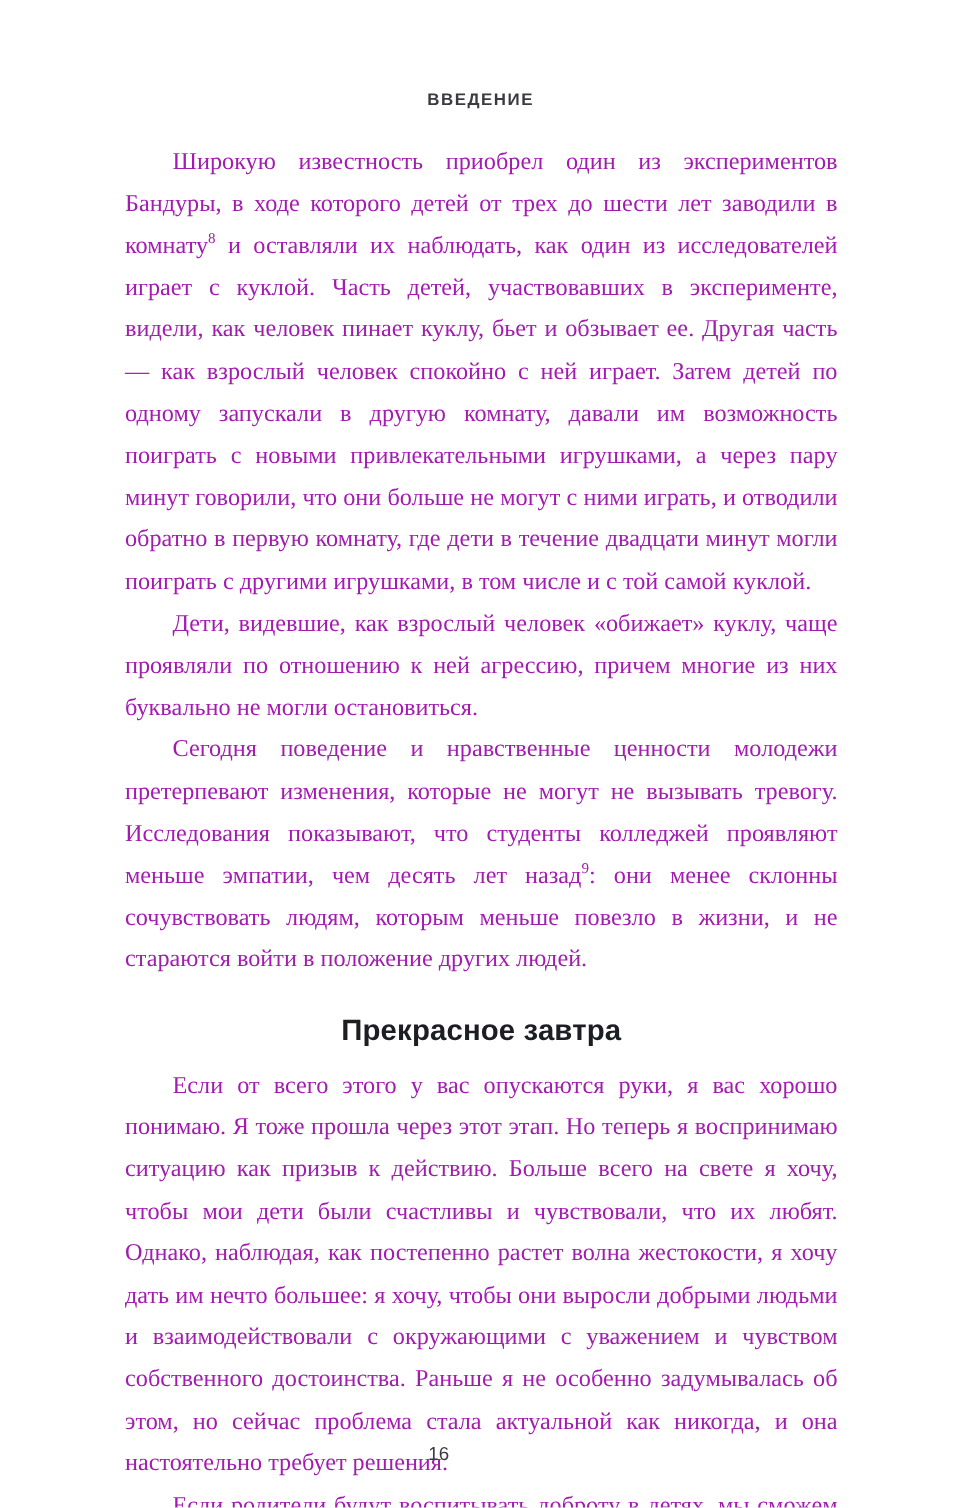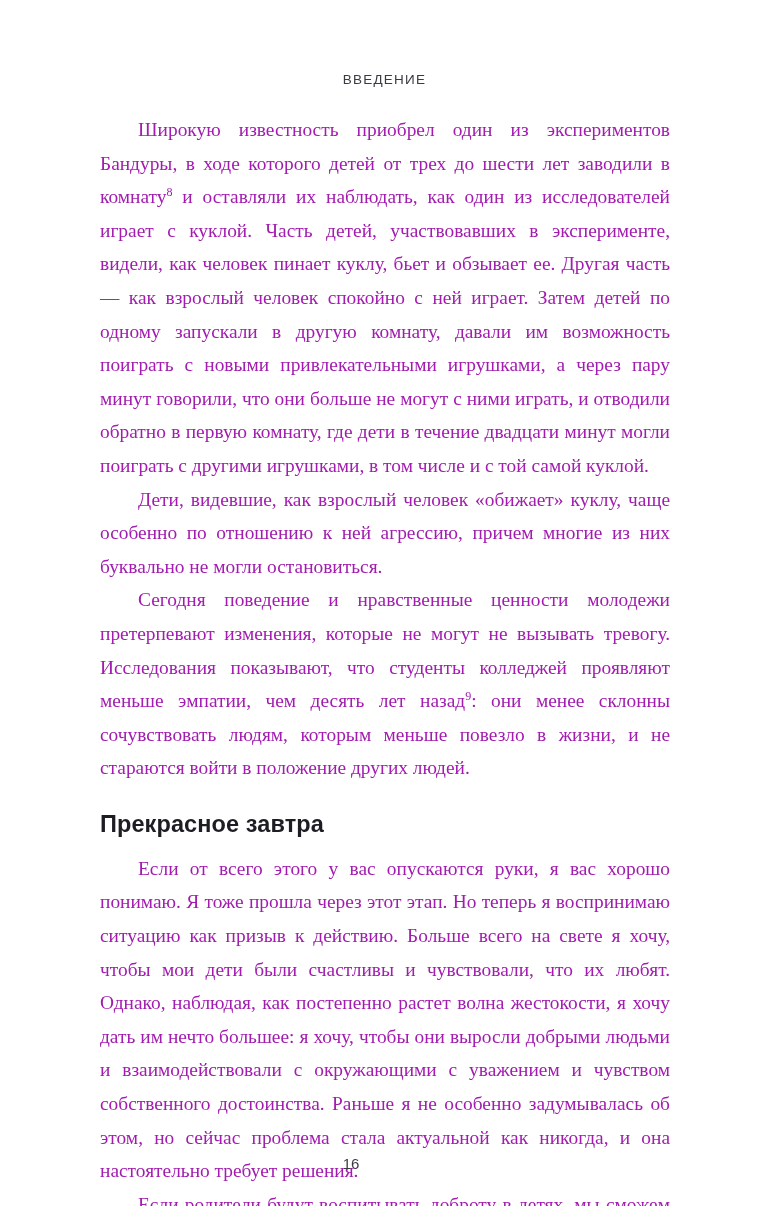--- a/index.html
+++ b/index.html
@@ -30,21 +30,21 @@
   .running-head {
     position: absolute;
     left: 0;
     top: 72px;
     width: 769px;
     text-align: center;
     font-family: "Liberation Sans", "DejaVu Sans", sans-serif;
     font-size: 13.5px;
     letter-spacing: 1.25px;
     color: #3a3b42;
-    font-weight: 400;
+    font-weight: 700;
   }
 
   
   .text-column {
     position: absolute;
     left: 100px;
     top: 113px;
     width: 570px;
   }
 
@@ -68,20 +68,21 @@
     font-size: 0.62em;
     vertical-align: super;
     line-height: 0;
   }
 
   
   .section-heading {
     margin: 0;
     padding-top: 26px;
     padding-bottom: 14px;
+    text-align: center;
     font-family: "Liberation Sans", "DejaVu Sans", sans-serif;
     font-weight: bold;
     font-size: 23.5px;
     letter-spacing: 0.1px;
     color: #1d1e24;
     text-indent: 0;
   }
 
   
   .folio {
@@ -99,21 +100,21 @@
 </head>
 <body>
 
 <div class="page">
 
   <div class="running-head">ВВЕДЕНИЕ</div>
 
   <div class="text-column">
 
     <p class="para">Широкую известность приобрел один из экспериментов Бандуры, в ходе которого детей от трех до шести лет заводили в комнату<sup>8</sup> и оставляли их наблюдать, как один из исследователей играет с куклой. Часть детей, участвовавших в эксперименте, видели, как человек пинает куклу, бьет и обзывает ее. Другая часть — как взрослый человек спокойно с ней играет. Затем детей по одному запускали в другую комнату, давали им возможность поиграть с новыми привлекательными игрушками, а через пару минут говорили, что они больше не могут с ними играть, и отводили обратно в первую комнату, где дети в течение двадцати минут могли поиграть с другими игрушками, в том числе и с той самой куклой.</p>
-    <p class="para">Дети, видевшие, как взрослый человек «обижает» куклу, чаще особенно по отношению к ней агрессию, причем многие из них буквально не могли остановиться.</p>
+    <p class="para">Дети, видевшие, как взрослый человек «обижает» куклу, чаще проявляли по отношению к ней агрессию, причем многие из них буквально не могли остановиться.</p>
     <p class="para">Сегодня поведение и нравственные ценности молодежи претерпевают изменения, которые не могут не вызывать тревогу. Исследования показывают, что студенты колледжей проявляют меньше эмпатии, чем десять лет назад<sup>9</sup>: они менее склонны сочувствовать людям, которым меньше повезло в жизни, и не стараются войти в положение других людей.</p>
 
     <h2 class="section-heading">Прекрасное завтра</h2>
 
     <p class="para">Если от всего этого у вас опускаются руки, я вас хорошо понимаю. Я тоже прошла через этот этап. Но теперь я воспринимаю ситуацию как призыв к действию. Больше всего на свете я хочу, чтобы мои дети были счастливы и чувствовали, что их любят. Однако, наблюдая, как постепенно растет волна жестокости, я хочу дать им нечто большее: я хочу, чтобы они выросли добрыми людьми и взаимодействовали с окружающими с уважением и чувством собственного достоинства. Раньше я не особенно задумывалась об этом, но сейчас проблема стала актуальной как никогда, и она настоятельно требует решения.</p>
     <p class="para">Если родители будут воспитывать доброту в детях, мы сможем положить конец росту жестокости и насилия в мире, ну или хотя</p>
 
   </div>
 
   <div class="folio">16</div>

